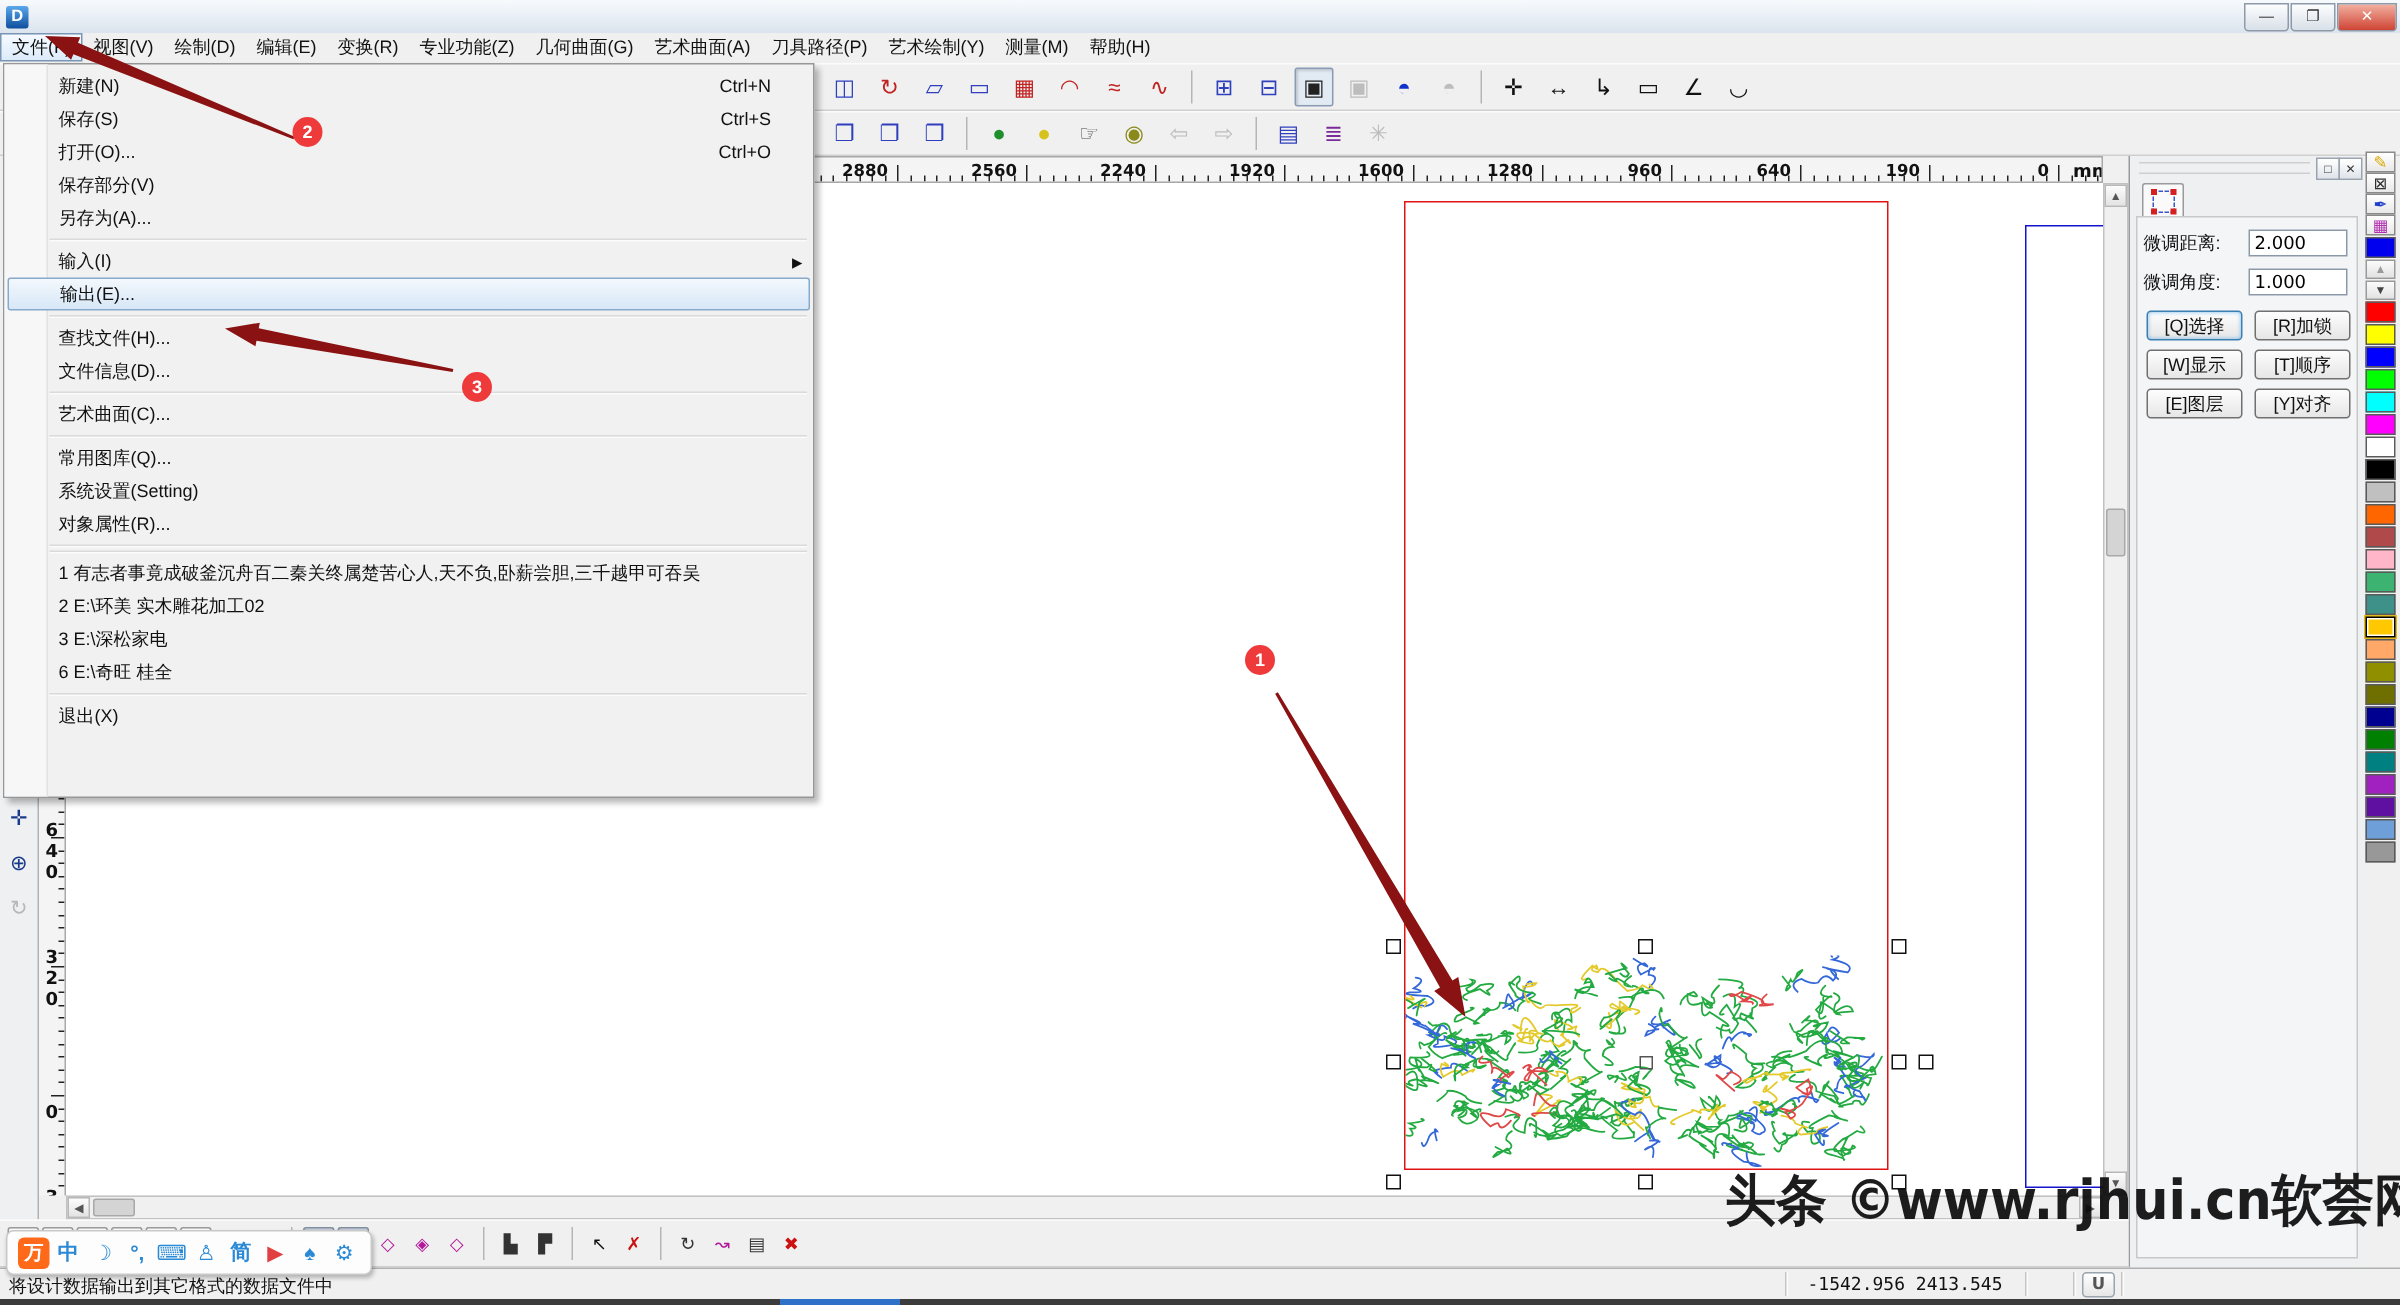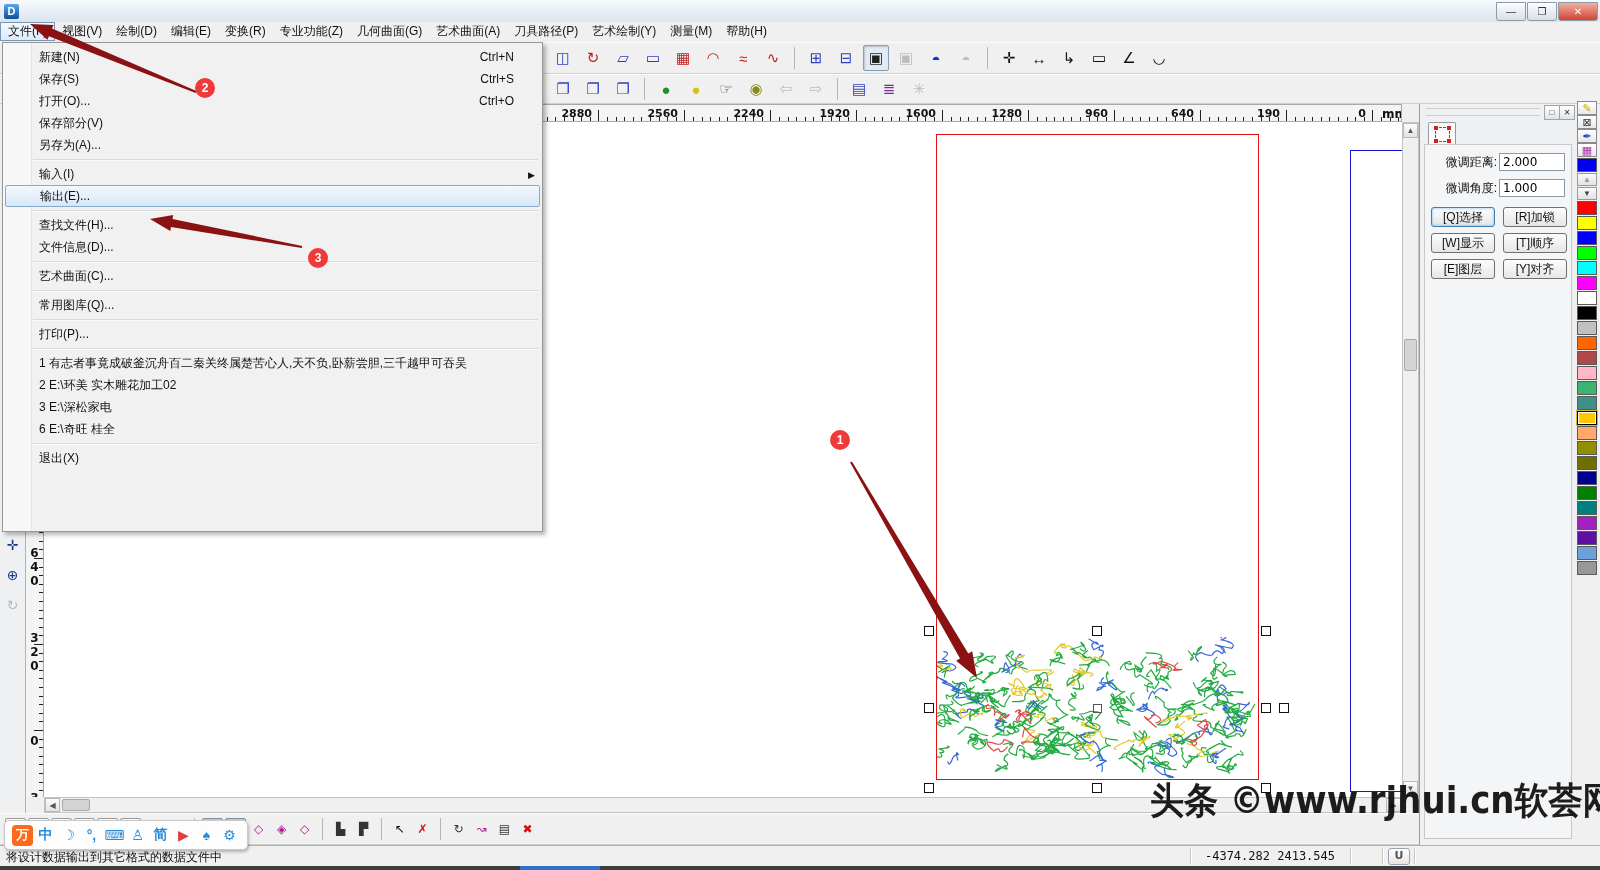--- a/index.html
+++ b/index.html
@@ -79,21 +79,21 @@
     background:linear-gradient(#fff,#dfe4ea);font-size:8px;display:flex;align-items:center;justify-content:center;color:#333;}
   #panel-tab{position:absolute;left:8px;top:18px;width:26px;height:23px;background:#fafafa;
     border:1px solid #9a9a9a;border-bottom:none;border-radius:2px 2px 0 0;display:flex;align-items:center;justify-content:center;}
   #tab-ico{position:relative;width:13px;height:13px;border:1px dashed #3a56c8;}
   #tab-ico i{position:absolute;width:4px;height:4px;background:#d42020;}
   #tab-ico .c1{left:-2px;top:-2px}#tab-ico .c2{right:-2px;top:-2px}
   #tab-ico .c3{left:-2px;bottom:-2px}#tab-ico .c4{right:-2px;bottom:-2px}
   #panel-body{position:absolute;left:4px;top:40px;width:148px;height:695px;background:#f4f5f7;
     border:1px solid #c8c8c8;box-sizing:border-box;}
   .fld-row{display:flex;align-items:center;margin:8px 4px 0 4px;}
-  .fld-label{width:68px;text-align:right;color:#111;}
+  .fld-label{width:68px;text-align:left;color:#111;}
   .fld-input{width:58px;height:16px;border:1px solid #8a98a8;background:#fff;font:12px "DejaVu Sans",sans-serif;
     padding:0 3px;margin-left:2px;}
   #panel-btns{display:grid;grid-template-columns:64px 64px;gap:6px 8px;margin:10px 0 0 6px;}
   .pbtn{height:18px;border:1px solid #707070;border-radius:3px;background:linear-gradient(#fdfdfd,#e6e6e6);
     font-size:12px;display:flex;align-items:center;justify-content:center;color:#111;}
   .pbtn.active{border:1px solid #3c7fb1;box-shadow:0 0 3px #7ab8ea inset;}
 
   
   #palette{position:absolute;left:1577px;top:101px;width:22px;}
   .pal-tool{width:20px;height:14px;border:1px solid #8a8a8a;background:linear-gradient(#fff,#e8e8e8);
@@ -744,21 +744,21 @@
       <span class="tsep"></span>
       <span class="nbtn" style="color: rgb(51, 51, 51);">↻</span>
       <span class="nbtn" style="color: rgb(179, 23, 154);">↝</span>
       <span class="nbtn" style="color: rgb(51, 51, 51);">▤</span>
       <span class="nbtn" style="color: rgb(204, 17, 17);">✖</span>
     </div>
 
   <div id="statusbar">
     <div id="status-msg">将设计数据输出到其它格式的数据文件中</div>
     <div class="status-sep" style="left:1190px;"></div>
-    <div id="status-coords">-4374.282  2413.545</div>
+    <div id="status-coords">-1542.956  2413.545</div>
     <div class="status-sep" style="left:1350px;"></div>
     <div class="status-sep" style="left:1382px;"></div>
     <div id="status-u">U</div>
     <div class="status-sep" style="left:1414px;"></div>
   </div>
   <div id="taskstrip">
       <i></i>
     </div>
 
   <div id="file-menu">
@@ -771,22 +771,23 @@
       <div class="menu-sep"></div>
       <div class="menu-row"><span>输入(I)</span><span class="subarrow">▶</span></div>
       <div class="menu-row hl"><span>输出(E)...</span></div>
       <div class="menu-sep"></div>
       <div class="menu-row"><span>查找文件(H)...</span></div>
       <div class="menu-row"><span>文件信息(D)...</span></div>
       <div class="menu-sep"></div>
       <div class="menu-row"><span>艺术曲面(C)...</span></div>
       <div class="menu-sep"></div>
       <div class="menu-row"><span>常用图库(Q)...</span></div>
+      <div class="menu-row"><span>系统设置(Setting)</span></div>
+      <div class="menu-row"><span>对象属性(R)...</span></div>
       <div class="menu-sep"></div>
-      <div class="menu-row"><span>打印(P)...</span></div>
       <div class="menu-sep"></div>
       <div class="menu-row"><span>1 有志者事竟成破釜沉舟百二秦关终属楚苦心人,天不负,卧薪尝胆,三千越甲可吞吴</span></div>
       <div class="menu-row"><span>2 E:\环美  实木雕花加工02</span></div>
       <div class="menu-row"><span>3 E:\深松家电</span></div>
       <div class="menu-row"><span>6 E:\奇旺 桂全</span></div>
       <div class="menu-sep"></div>
       <div class="menu-row"><span>退出(X)</span></div>
     </div>
 
   <div id="ime-bar">

